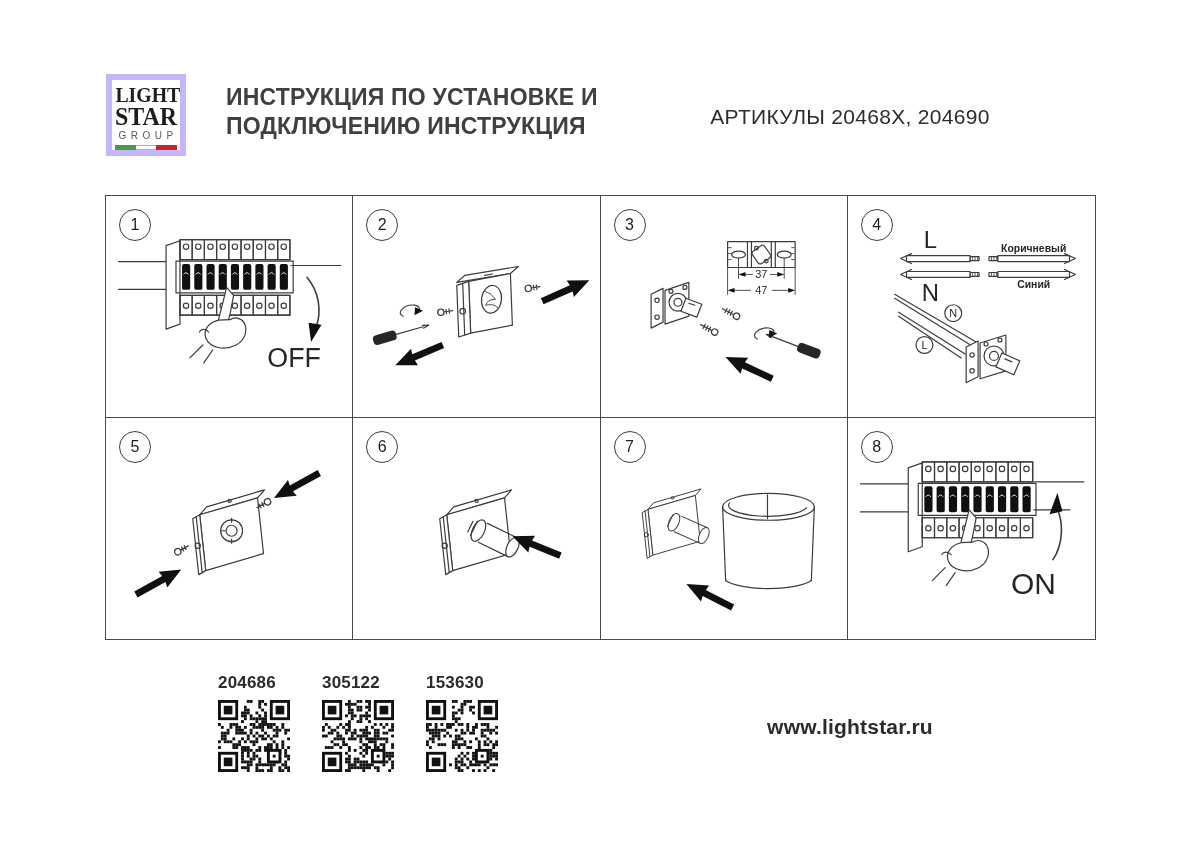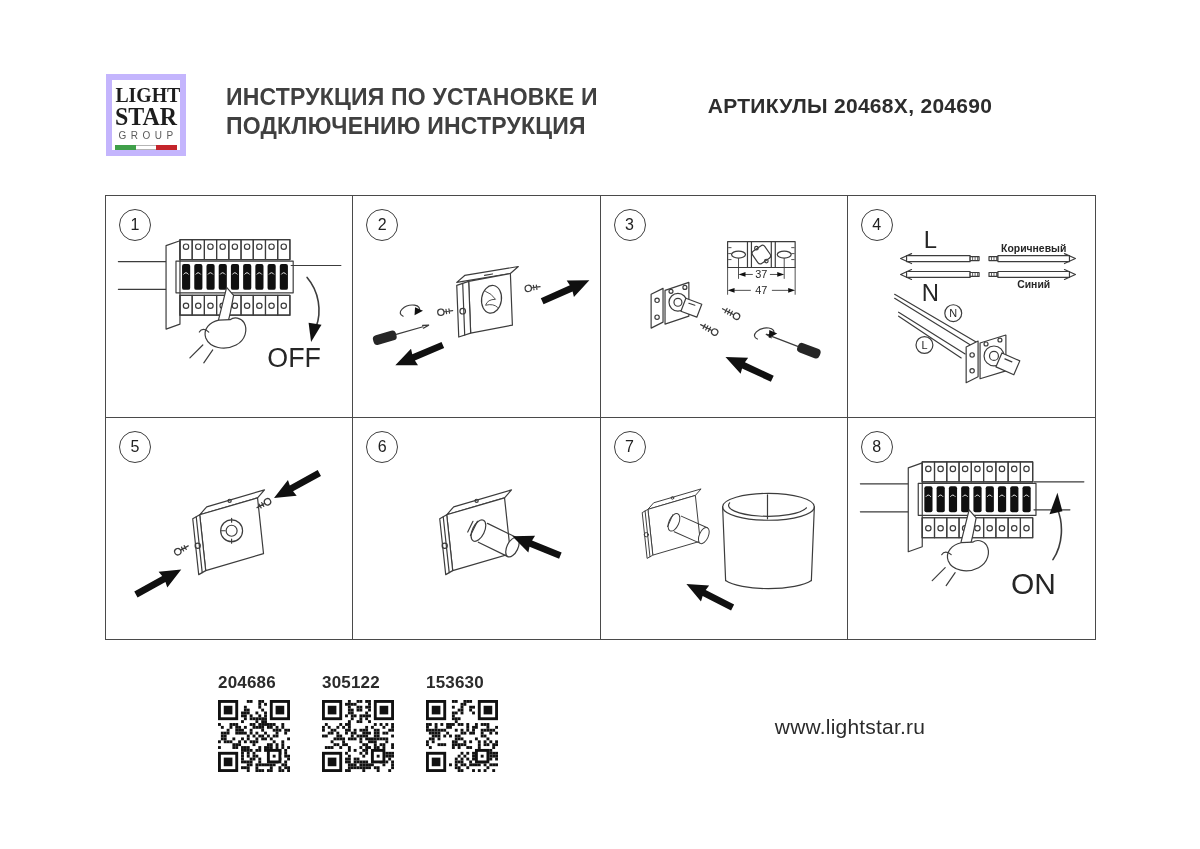--- a/index.html
+++ b/index.html
@@ -13,21 +13,21 @@
   .logo-w2{font-family:"Liberation Serif",serif;font-weight:bold;font-size:26px;line-height:23px;color:#1d1d1d;transform:scaleX(.92);}
   .logo-w3{font-size:10px;letter-spacing:4.5px;color:#5b5b5b;margin-top:2px;margin-left:4px;}
   .flag{display:flex;height:5px;width:62px;margin:4px auto 0;}
   .flag span{flex:1;height:100%;box-sizing:border-box;}
   .flag .mid{border-top:1px solid #b5b5b5;border-bottom:1px solid #b5b5b5;background:#fff;}
 
   .title{position:absolute;left:226px;top:83px;font-size:23px;font-weight:bold;line-height:29px;
          color:#404040;letter-spacing:.2px;}
   .series-block{position:absolute;left:655px;top:87px;width:390px;text-align:center;}
   .series{font-size:18px;font-weight:bold;letter-spacing:.3px;}
-  .articles{font-size:21px;font-weight:bold;margin-top:7px;letter-spacing:.3px;}
+  .articles{font-size:21px;font-weight:normal;margin-top:18px;letter-spacing:.3px;}
 
   
   .grid{position:absolute;left:105px;top:195px;width:991px;height:445px;
         display:grid;grid-template-columns:repeat(4,1fr);grid-template-rows:1fr 1fr;
         border:1px solid #4a4a4a;box-sizing:border-box;background:#fff;}
   .cell{position:relative;border-right:1px solid #4a4a4a;border-bottom:1px solid #4a4a4a;}
   .cell:nth-child(4n){border-right:none;}
   .cell:nth-child(n+5){border-bottom:none;}
   .step-circle{position:absolute;left:13px;top:13px;width:30px;height:30px;border:1.4px solid #3f3f3f;
         border-radius:50%;display:flex;align-items:center;justify-content:center;font-size:16px;color:#222;z-index:2;background:#fff;}
@@ -39,21 +39,21 @@
   .fl{fill:#101010;stroke:none;}
   .svgtxt{fill:#262626;font-family:"Liberation Sans",sans-serif;}
   .hand{fill:#ffffff;stroke:#3c3c3c;stroke-width:1.2;stroke-linejoin:round;}
 
   
   .qr-row{position:absolute;left:218px;top:673px;display:flex;gap:32px;}
   .qr-item{width:72px;}
   .qr-label{font-size:17px;font-weight:bold;letter-spacing:.2px;margin-bottom:7px;color:#2b2b2b;}
   .qr-box{width:72px;height:72px;}
   .website{position:absolute;left:690px;top:715px;width:320px;text-align:center;
-           font-size:21px;font-weight:normal;color:#2b2b2b;letter-spacing:.2px;}
+           font-size:21px;font-weight:bold;color:#2b2b2b;letter-spacing:.2px;}
 </style>
 </head>
 <body>
 
 <div class="page">
 
   <div class="logo">
     <div class="logo-w1">LIGHT</div>
     <div class="logo-w2">STAR</div>
     <div class="logo-w3">GROUP</div>

